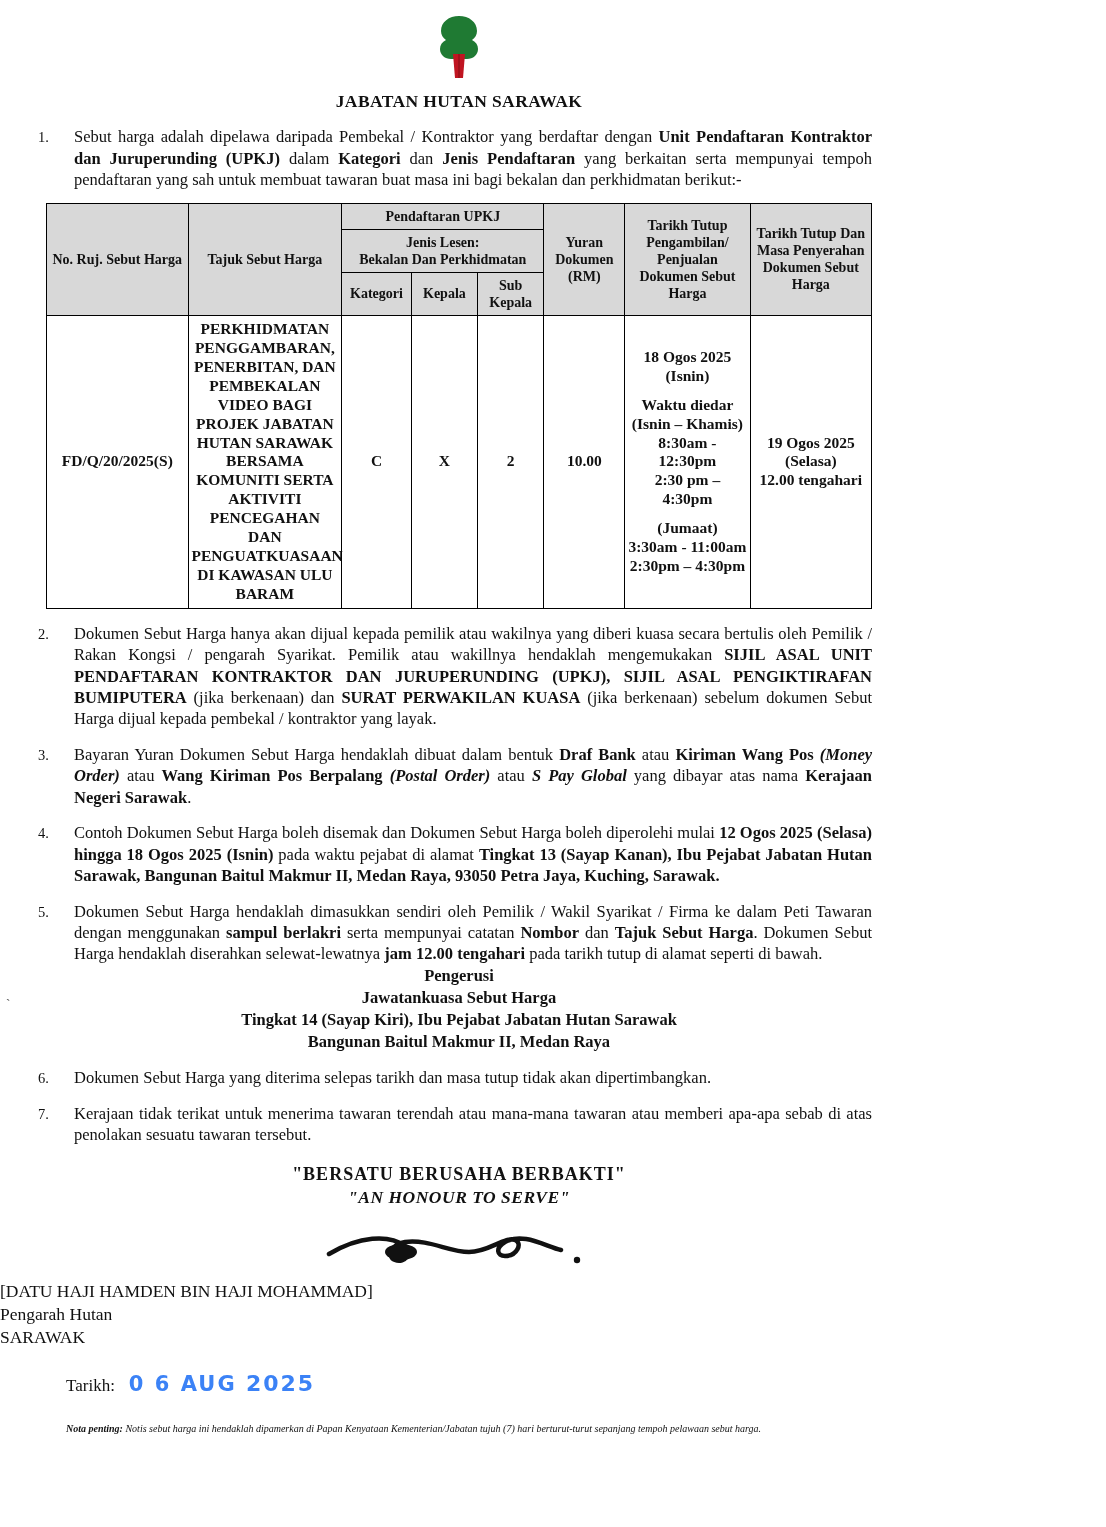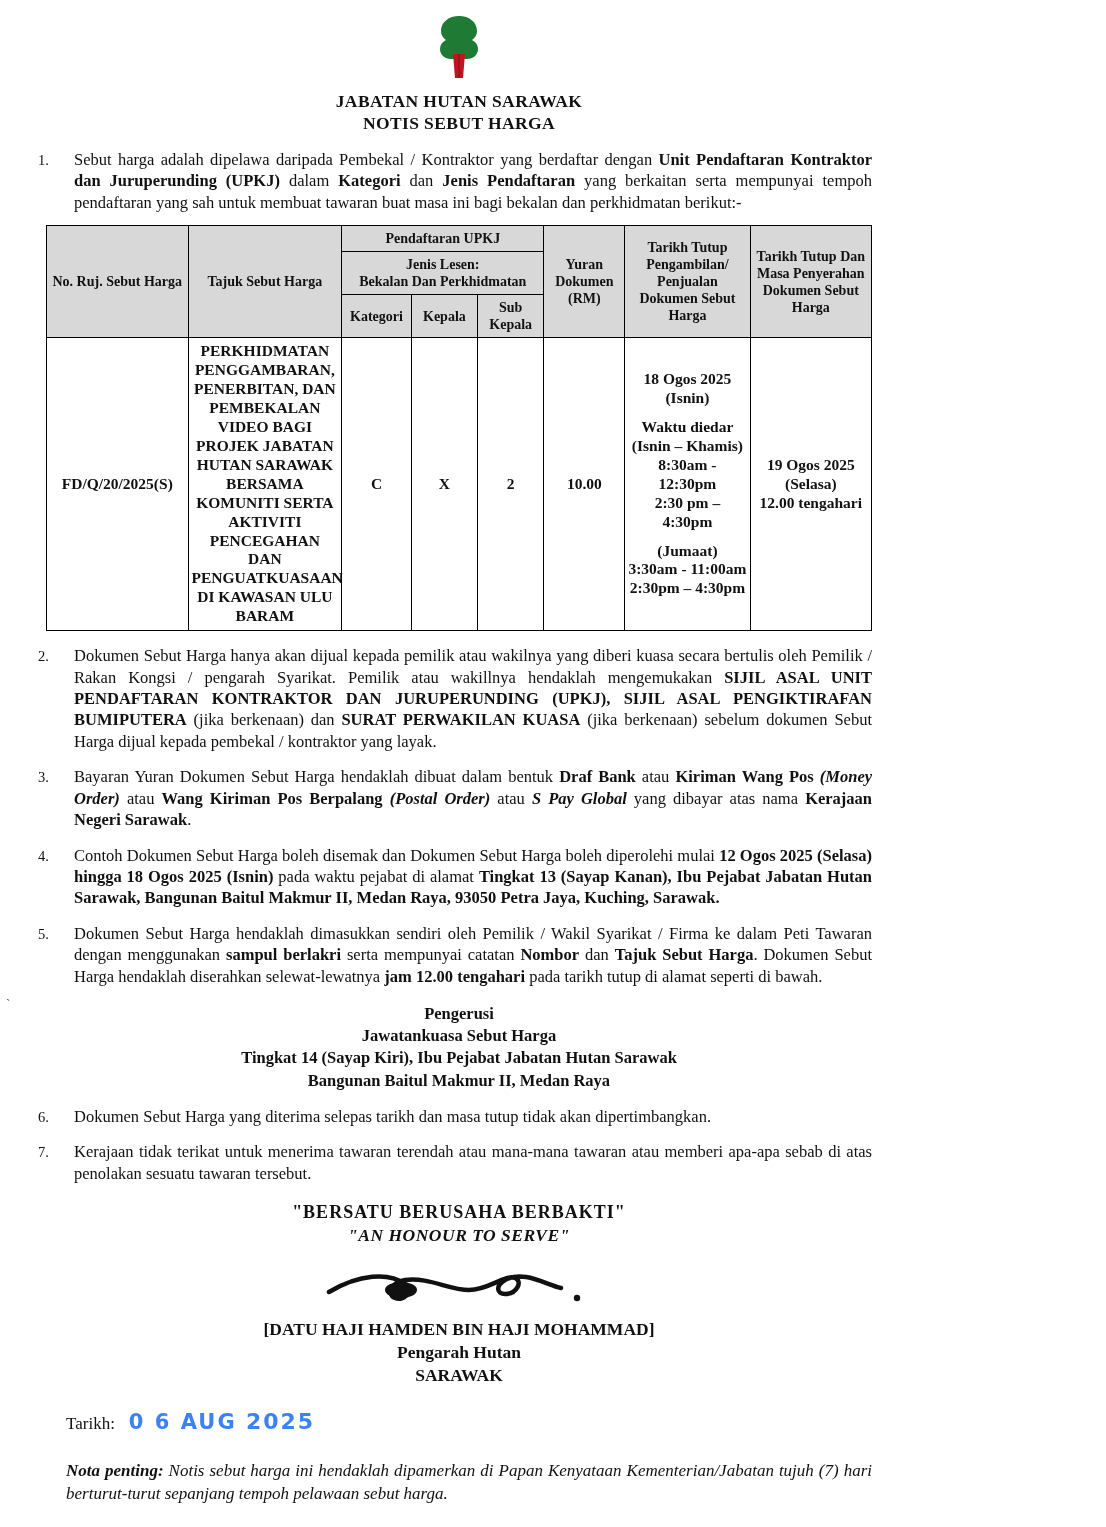--- a/index.html
+++ b/index.html
@@ -94,21 +94,20 @@
     line-height: 1.42;
     padding: 8px 4px;
   }
   .sp { display:block; height: 10px; }
   
   .addr {
     text-align: center;
     font-weight: bold;
     font-size: 16.5px;
     line-height: 1.34;
-    margin-top: 16px;
   }
   .motto {
     text-align: center;
     font-weight: bold;
     font-size: 18px;
     letter-spacing: 1px;
     margin-top: 18px;
   }
   .motto2 {
     text-align: center;
@@ -117,43 +116,42 @@
     font-size: 17.5px;
     letter-spacing: .5px;
     margin-top: 2px;
   }
   .sign-wrap {
     text-align: center;
     margin-top: 18px;
     height: 54px;
   }
   .signame {
-    text-align: center;
-    font-weight: bold;
+    font-weight: normal;
     font-size: 17.5px;
     line-height: 1.32;
   }
   .date-line {
     margin: 22px 0 0 66px;
     font-size: 17px;
     display: flex;
     align-items: baseline;
     gap: 14px;
   }
   .stamp {
     font-family: "DejaVu Sans", sans-serif;
     font-weight: bold;
     color: #3b82f6;
     font-size: 21px;
     letter-spacing: 2px;
   }
   .stamp .yr { font-size: 22px; }
   .note {
     margin: 26px 46px 0 66px;
-    font-size: 17px;
+    font-size: 10px;
     font-style: italic;
     line-height: 1.33;
     text-align: justify;
   }
   .note b { font-style: italic; font-weight: bold; }
   .tick {
     position: absolute;
     left: 6px;
     top: 996px;
     font-size: 13px;
@@ -170,21 +168,20 @@
       <svg width="60" height="66" viewBox="0 0 60 66" aria-hidden="true">
         <path d="M30 2 C20 2 12 8 12 17 C12 21 14 24 17 26 C13 28 11 31 11 35 C11 41 16 45 22 45 L38 45 C44 45 49 41 49 35 C49 31 47 28 43 26 C46 24 48 21 48 17 C48 8 40 2 30 2 Z" fill="#1f7a33"></path>
         <path d="M24 40 L36 40 L34 64 L26 64 Z" fill="#c01521"></path>
         <path d="M30 40 L30 64" stroke="#8d0f18" stroke-width="1.2"></path>
       </svg>
     </span>
   </div>
 
   <div class="org-title">
     <div>JABATAN HUTAN SARAWAK</div>
-    <div>NOTIS SEBUT HARGA</div>
   </div>
 
   <div class="clause">
     <div class="num">1.</div>
     <div class="body">
       <span>Sebut harga adalah dipelawa daripada Pembekal / Kontraktor yang berdaftar dengan </span><b>Unit Pendaftaran Kontraktor dan Juruperunding (UPKJ)</b><span> dalam </span><b>Kategori</b><span> dan </span><b>Jenis Pendaftaran</b><span> yang berkaitan serta mempunyai tempoh pendaftaran yang sah untuk membuat tawaran buat masa ini bagi bekalan dan perkhidmatan berikut:-</span>
     </div>
   </div>
 
   <div class="tbl-wrap">

